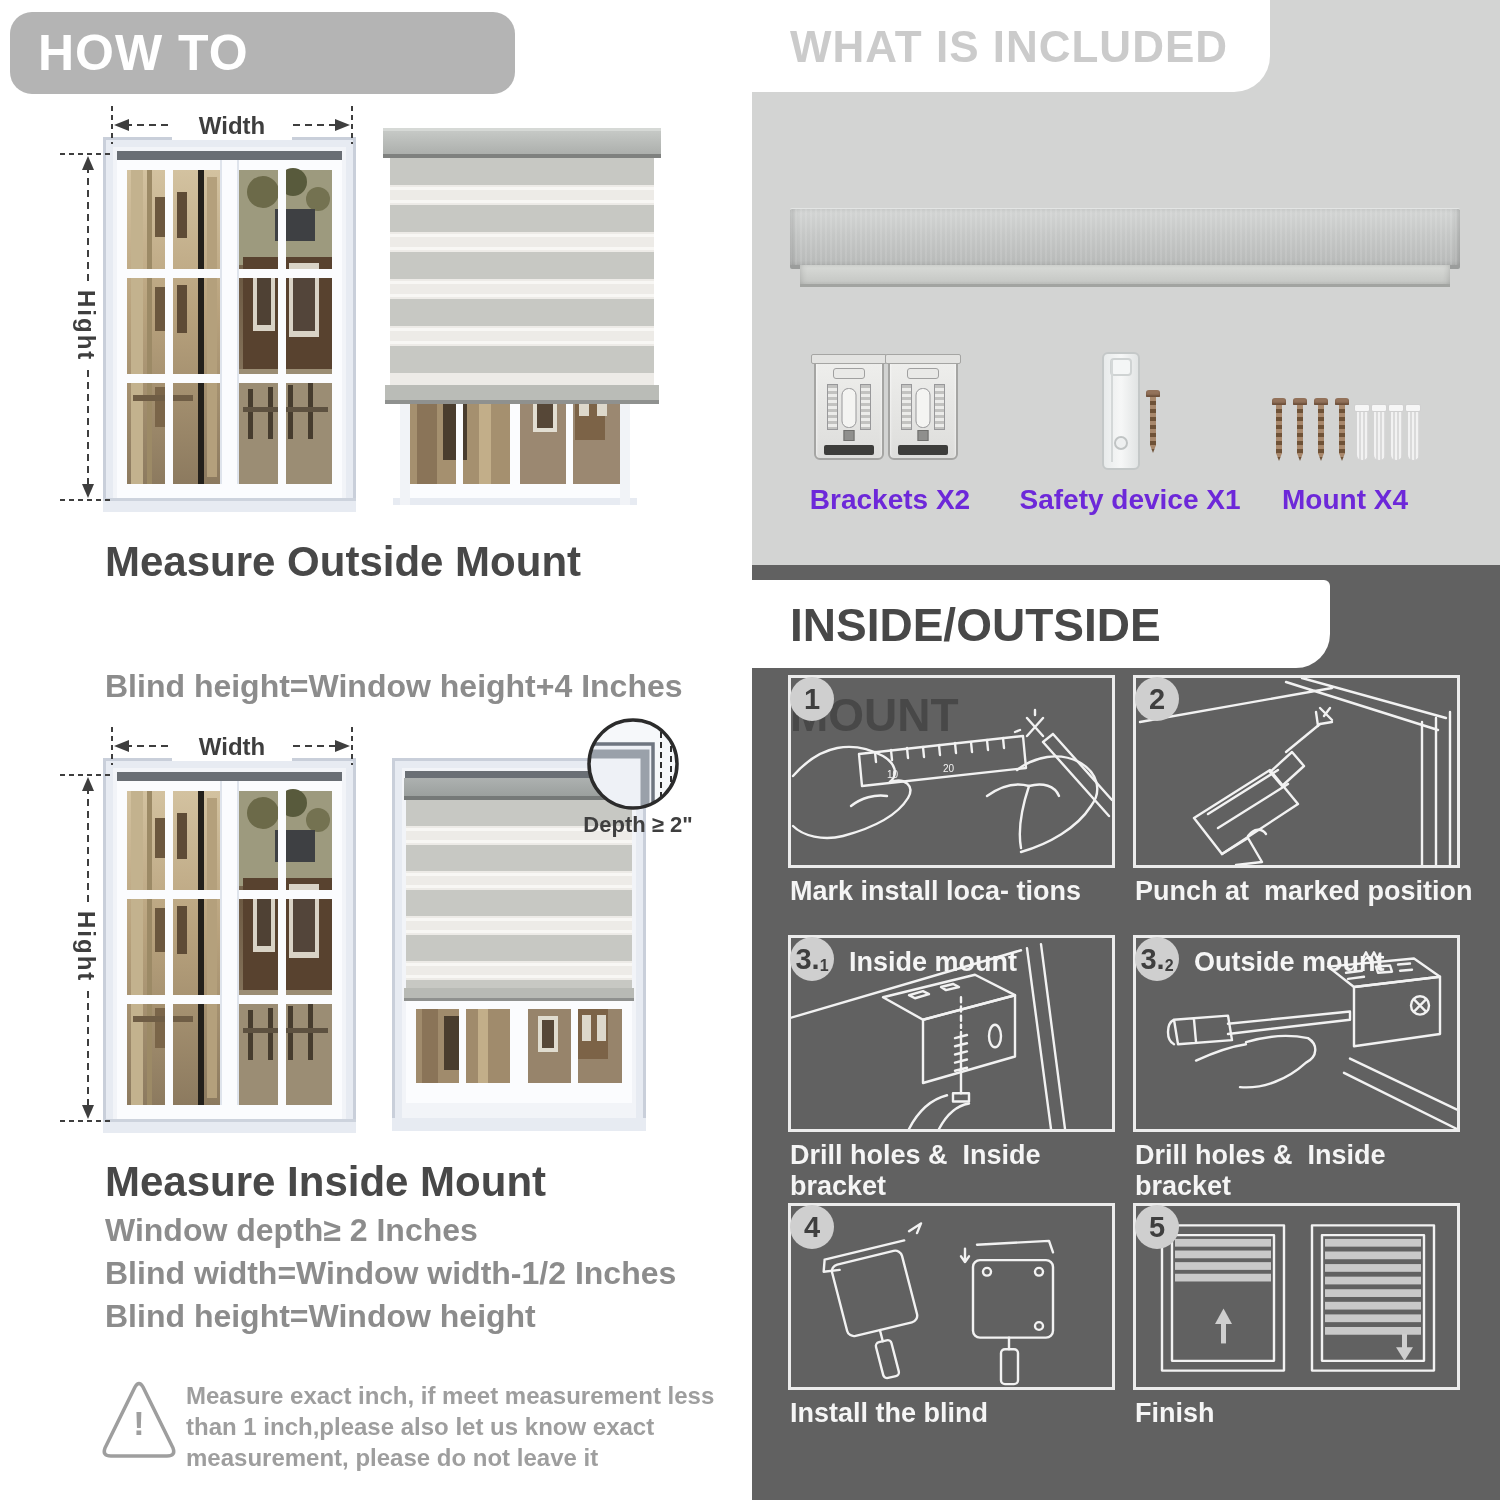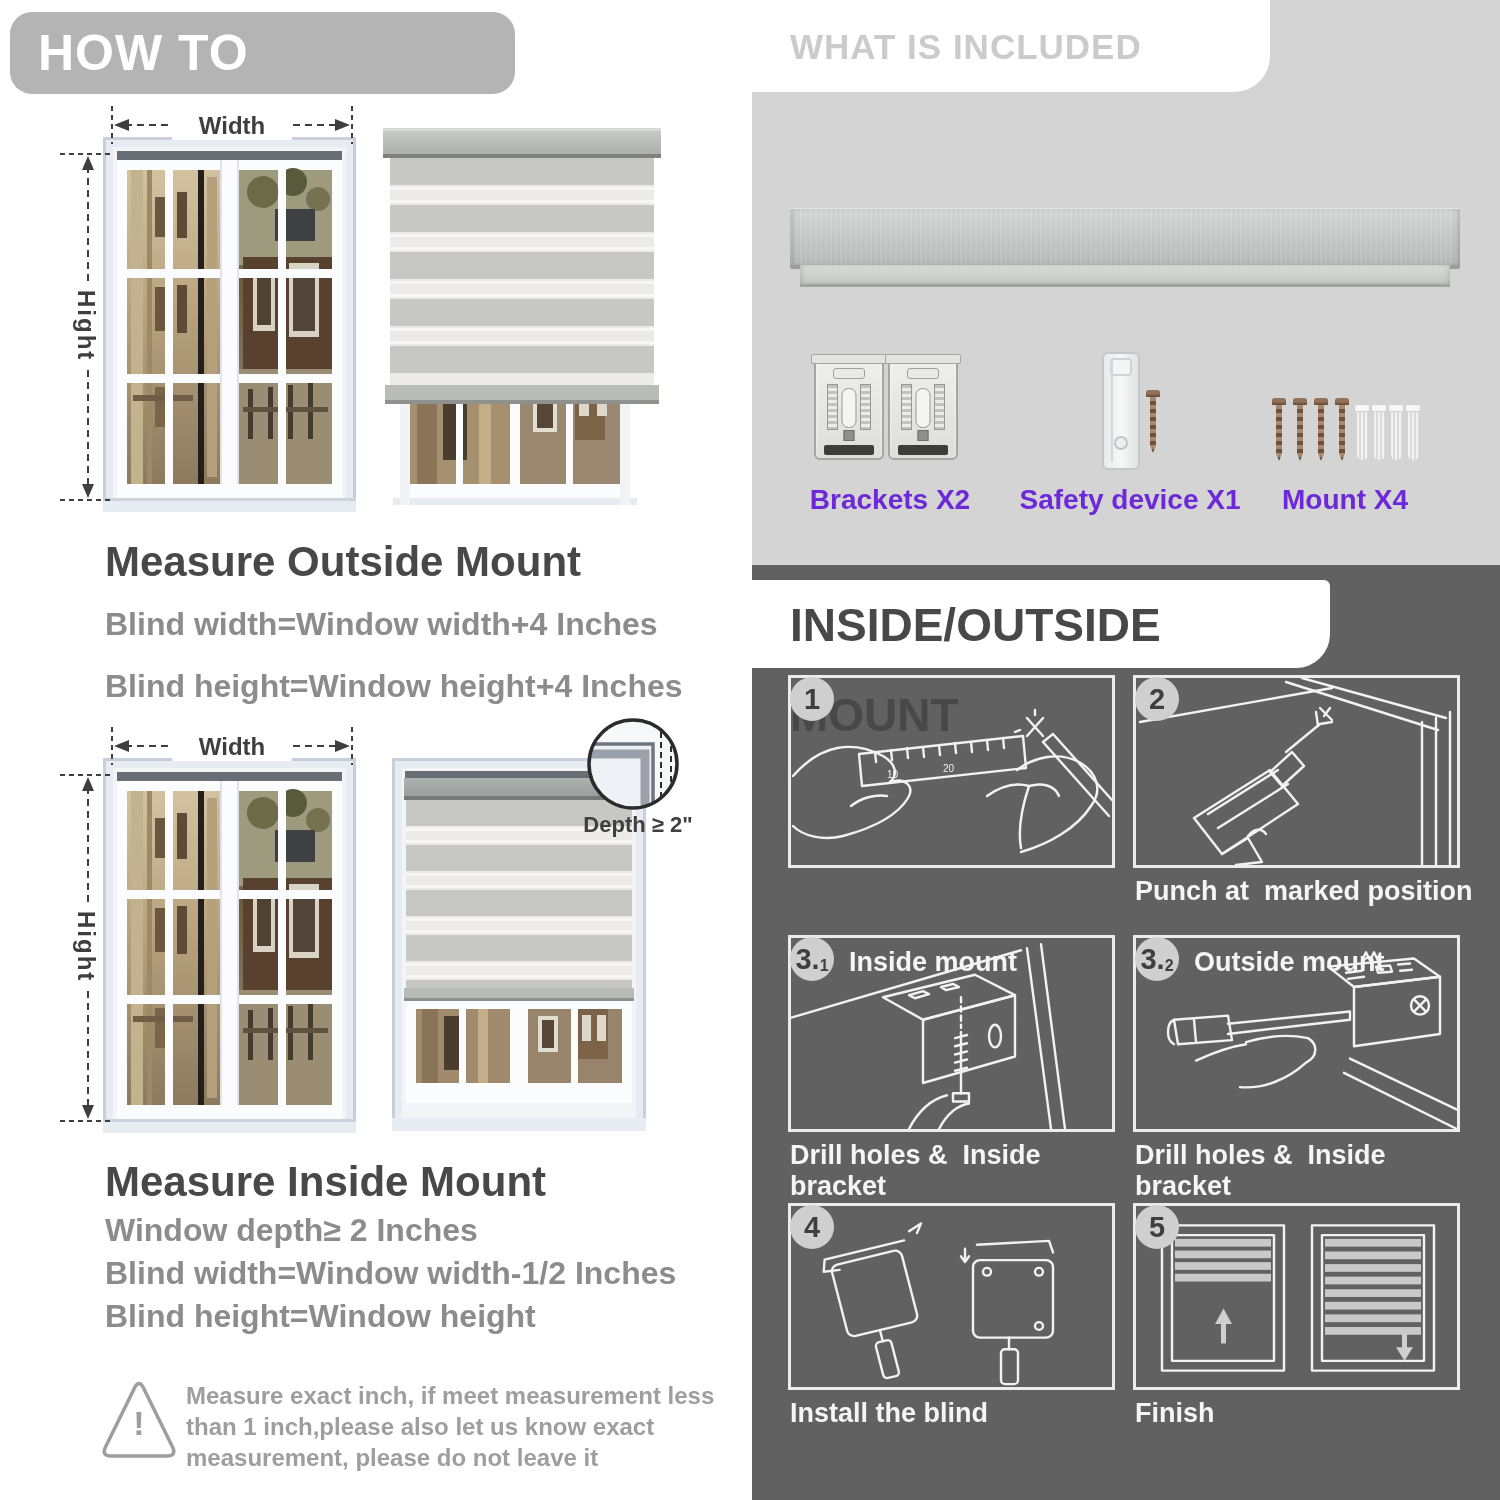--- a/index.html
+++ b/index.html
@@ -16,21 +16,21 @@
   .dim-label{background:#ffffff;font-weight:bold;font-size:24px;color:#3e3e3e;text-align:center;}
   .vlabel{writing-mode:vertical-rl;background:#ffffff;padding:8px 0;font-weight:bold;font-size:24px;
         color:#3e3e3e;letter-spacing:2px;}
   .depth-label{font-size:22px;font-weight:bold;color:#3f3f3f;text-align:center;}
   .note-line{font-size:24px;font-weight:600;color:#9e9e9e;line-height:31px;}
   .note-bang{font-size:34px;font-weight:bold;color:#9e9e9e;text-align:center;}
 
   
   .light-panel{left:752px;top:0;width:748px;height:565px;background:#d3d4d3;}
   .wii-box{left:752px;top:0;width:518px;height:92px;background:#ffffff;border-radius:0 0 36px 0;}
-  .wii-box span{display:block;padding-left:38px;line-height:94px;font-size:35px;font-weight:bold;
+  .wii-box span{display:block;padding-left:38px;line-height:94px;font-size:44px;font-weight:bold;
         color:#cbcbcb;letter-spacing:1px;}
   .blind-label{left:752px;top:146px;width:748px;text-align:center;font-size:30px;font-weight:bold;color:#747474;}
   .item-label{font-size:28px;font-weight:bold;color:#6d28d9;text-align:center;}
 
   .rail-main{left:790px;top:208px;width:670px;height:56px;
      background:linear-gradient(180deg,#d4d6d5 0%,#c6c8c7 45%,#b7b9b8 100%);
      border-top:1px solid #e3e5e4;border-bottom:4px solid #9b9d9c;border-radius:2px;
      box-shadow:inset 5px 0 7px -3px rgba(0,0,0,.18), inset -5px 0 7px -3px rgba(0,0,0,.18);}
   .rail-main::after{content:"";position:absolute;inset:0;
      background:repeating-linear-gradient(90deg,rgba(255,255,255,.10) 0 2px,rgba(0,0,0,0) 2px 5px);}
@@ -236,21 +236,20 @@
       <rect x="7" y="200" width="264" height="3" fill="#f8f7f4"></rect>
       <rect x="7" y="213" width="264" height="3" fill="#f8f7f4"></rect>
       <rect x="7" y="218" width="264" height="27" fill="#c7c8c3"></rect>
       <rect x="7" y="245" width="264" height="12" fill="#edebe7"></rect>
     </g>
     <rect x="2" y="257" width="274" height="19" fill="#babcb7"></rect>
     <rect x="2" y="272" width="274" height="4" fill="#8f918f"></rect>
   </svg>
 
   <div class="abs sec-title" style="left:105px;top:538px">Measure Outside Mount</div>
-  <div class="abs formula" style="left:105px;top:606px">Blind width=Window width+4 Inches</div>
   <div class="abs formula" style="left:105px;top:668px">Blind height=Window height+4 Inches</div>
 
   <svg class="abs" style="left:103px;top:758px" width="253" height="375" viewBox="0 0 253 375">
       <use href="#winpic"></use>
     </svg>
 
   <svg class="abs" style="left:85px;top:727px" width="285" height="40" viewBox="0 0 285 40">
     <g stroke="#3e3e3e" stroke-width="2" fill="none">
       <path d="M27,0 V38" stroke-dasharray="5,4"></path>
       <path d="M267,0 V38" stroke-dasharray="5,4"></path>
@@ -440,20 +439,21 @@
         <path d="M238,108 C252,104 264,108 268,118"></path>
       </g>
       <text x="96" y="100" font-size="10" fill="#f2f2f2">10</text>
       <text x="152" y="94" font-size="10" fill="#f2f2f2">20</text>
     </svg>
     <div class="badge">
       <span>1</span>
         <span class="sub"></span>
     </div>
   </div>
+  <div class="abs caption" style="left:790px;top:876px;width:345px">Mark install loca- tions</div>
 
   <div class="abs tile" style="left:1133px;top:675px;width:327px;height:193px">
     <svg class="art" viewBox="0 0 321 187" preserveAspectRatio="none">
       <g class="lines">
         <path d="M150,4 L302,52 M166,0 L310,40 M286,44 L286,187 M300,40 L300,187 M314,34 L314,187 M4,44 L196,10"></path>
         <path d="M150,74 L184,46"></path>
         <path d="M188,38 l6,-8 M184,30 l12,12 M184,46 l12,-2 M180,34 l2,14"></path>
         <path d="M134,94 L156,74 L168,88 L146,108 Z"></path>
         <path d="M58,140 L134,92 L162,126 L86,176 Z"></path>
         <path d="M72,136 L142,92 M82,150 L152,106"></path>

